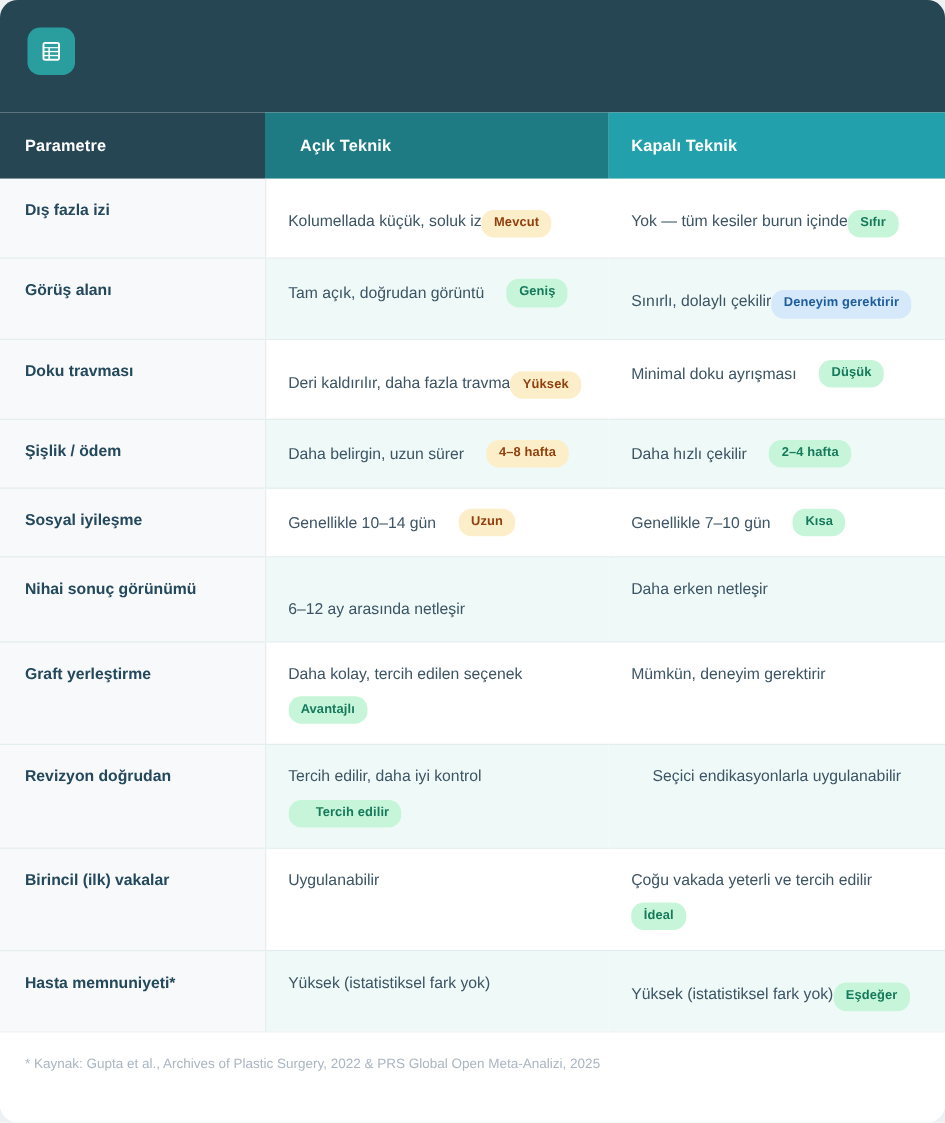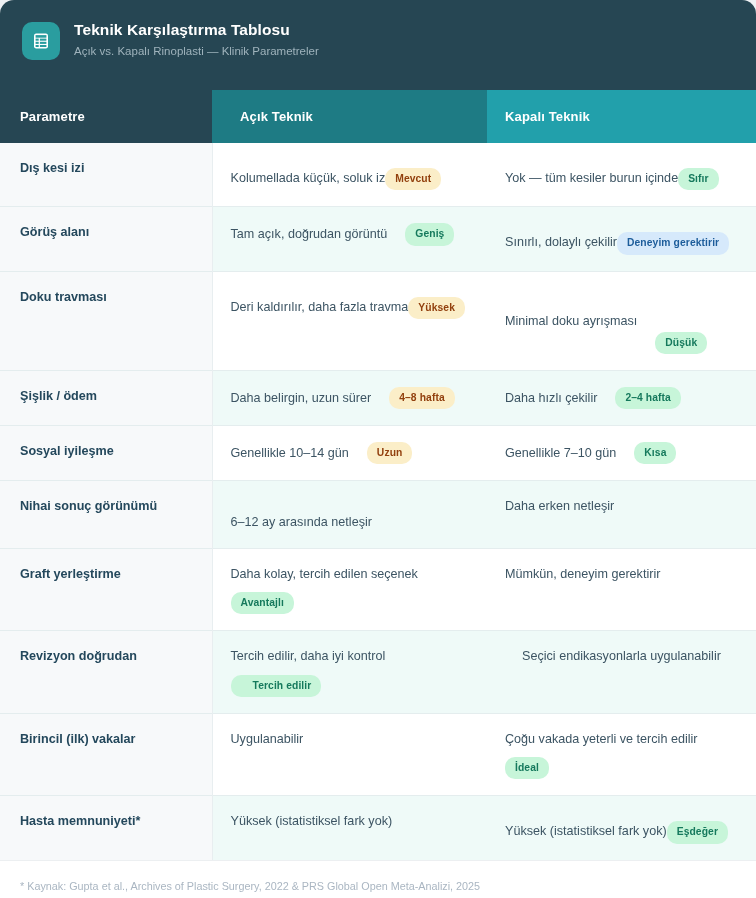--- a/index.html
+++ b/index.html
@@ -149,43 +149,39 @@
       <svg width="20" height="20" viewBox="0 0 20 20" aria-hidden="true">
         <rect x="3" y="2.5" width="14" height="15" rx="2.2" fill="#ffffff"></rect>
         <rect x="4.6" y="4.1" width="10.8" height="2.6" fill="#2a9d9f"></rect>
         <rect x="4.6" y="7.6" width="3.1" height="2.1" fill="#2a9d9f"></rect>
         <rect x="8.9" y="7.6" width="6.5" height="2.1" fill="#2a9d9f"></rect>
         <rect x="4.6" y="10.8" width="3.1" height="2.1" fill="#2a9d9f"></rect>
         <rect x="8.9" y="10.8" width="6.5" height="2.1" fill="#2a9d9f"></rect>
         <rect x="4.6" y="14" width="3.1" height="2" fill="#2a9d9f"></rect>
         <rect x="8.9" y="14" width="6.5" height="2" fill="#2a9d9f"></rect>
       </svg>
-    </div>
-    <div class="header-texts">
-      <div class="header-title">Teknik Karşılaştırma Tablosu</div>
-      <div class="header-subtitle">Açık vs. Kapalı Rinoplasti — Klinik Parametreler</div>
     </div>
   </div>
 
   <table class="cmp">
     <colgroup>
       <col class="c-param">
         <col class="c-open">
         <col class="c-closed">
     </colgroup>
     <thead>
       <tr>
         <th class="h-param" style="background: rgb(38, 70, 83);">Parametre</th>
         <th class="h-open" style="background: rgb(30, 123, 132);">Açık Teknik</th>
         <th class="h-closed" style="background: rgb(34, 160, 171);">Kapalı Teknik</th>
       </tr>
     </thead>
     <tbody id="tbody">
         <tr class="odd">
-          <td class="p-cell">Dış kesi izi</td>
+          <td class="p-cell">Dış fazla izi</td>
           <td class="v-cell">
             <div class="cell-inner" style="display: block;"><span class="cell-text">Kolumellada küçük, soluk iz</span><span class="badge amber" style="margin-top: 9px;">Mevcut</span></div>
           </td>
           <td class="v-cell">
             <div class="cell-inner" style="display: block;"><span class="cell-text">Yok — tüm kesiler burun içinde</span><span class="badge green" style="margin-top: 9px;">Sıfır</span></div>
           </td>
         </tr>
         <tr class="even">
           <td class="p-cell">Görüş alanı</td>
           <td class="v-cell">
@@ -199,21 +195,21 @@
           </td>
         </tr>
         <tr class="odd">
           <td class="p-cell">Doku travması</td>
           <td class="v-cell">
             <div class="cell-inner" style="display: block;"><span class="cell-text">Deri kaldırılır, daha fazla travma</span><span class="badge amber" style="margin-top: 9px;">Yüksek</span></div>
           </td>
           <td class="v-cell">
             <div class="cell-inner">
               <span class="cell-text">Minimal doku ayrışması</span>
-              <span class="badge green" style="margin-left: 9px; margin-top: 44px;">Düşük</span>
+              <span class="badge green" style="margin-left: 9px;">Düşük</span>
             </div>
           </td>
         </tr>
         <tr class="even">
           <td class="p-cell">Şişlik / ödem</td>
           <td class="v-cell">
             <div class="cell-inner">
               <span class="cell-text">Daha belirgin, uzun sürer</span>
               <span class="badge amber" style="margin-left: 9px;">4–8 hafta</span>
             </div>

